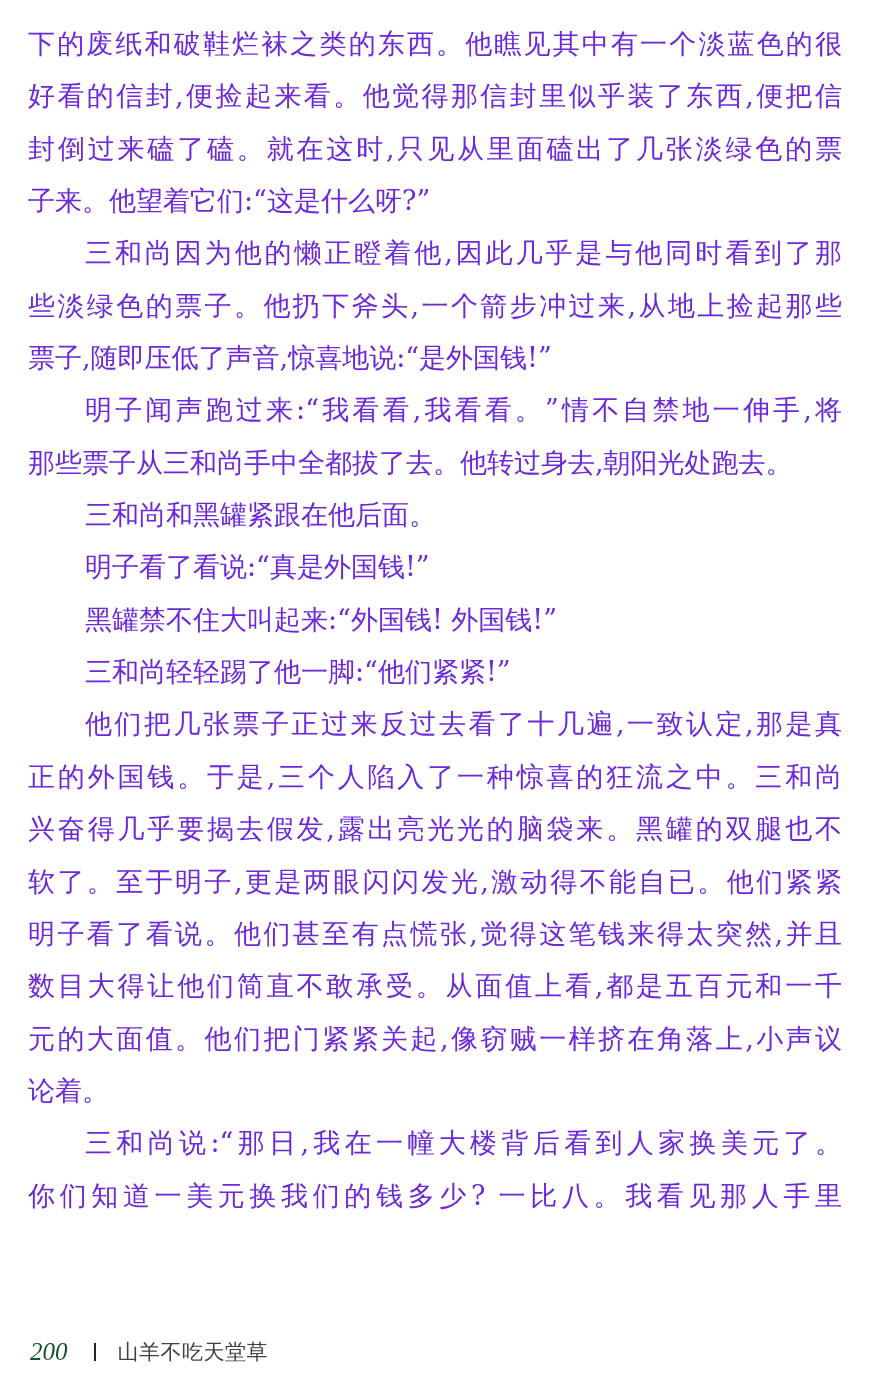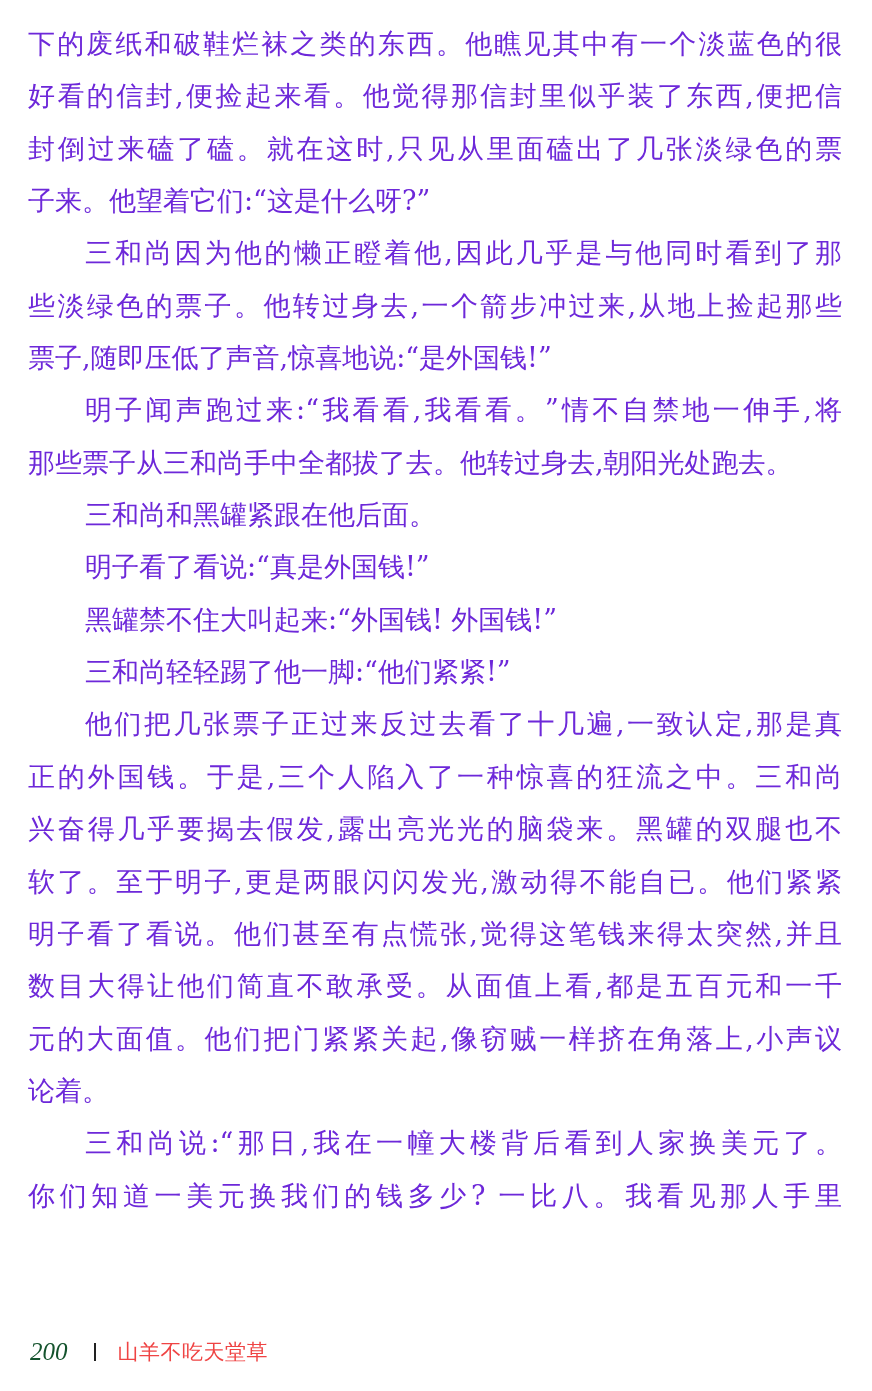--- a/index.html
+++ b/index.html
@@ -18,33 +18,33 @@
     position: absolute; left: 30px; top: 1336px; height: 32px;
     display: flex; align-items: center;
   }
   .page-num {
     font-family: "Liberation Serif", serif; font-style: italic;
     font-size: 25px; color: #14532d;
   }
   .sep { width: 2px; height: 18px; background: #222; margin: 0 22px 0 26px; }
   .book-title {
     font-family: "DejaVu Sans", "Liberation Sans", sans-serif;
-    font-size: 21px; color: #ef4444; letter-spacing: 0.5px;
+    font-size: 21px; color: #404040; letter-spacing: 0.5px;
   }
 </style>
 </head>
 <body>
 
 <div class="page">
   <div class="line">下的废纸和破鞋烂袜之类的东西。他瞧见其中有一个淡蓝色的很</div>
   <div class="line">好看的信封,便捡起来看。他觉得那信封里似乎装了东西,便把信</div>
   <div class="line">封倒过来磕了磕。就在这时,只见从里面磕出了几张淡绿色的票</div>
   <div class="line last">子来。他望着它们:“这是什么呀?”</div>
   <div class="line indent">三和尚因为他的懒正瞪着他,因此几乎是与他同时看到了那</div>
-  <div class="line">些淡绿色的票子。他转过身去,一个箭步冲过来,从地上捡起那些</div>
+  <div class="line">些淡绿色的票子。他扔下斧头,一个箭步冲过来,从地上捡起那些</div>
   <div class="line last">票子,随即压低了声音,惊喜地说:“是外国钱!”</div>
   <div class="line indent">明子闻声跑过来:“我看看,我看看。”情不自禁地一伸手,将</div>
   <div class="line last">那些票子从三和尚手中全都拔了去。他转过身去,朝阳光处跑去。</div>
   <div class="line indent last">三和尚和黑罐紧跟在他后面。</div>
   <div class="line indent last">明子看了看说:“真是外国钱!”</div>
   <div class="line indent last">黑罐禁不住大叫起来:“外国钱! 外国钱!”</div>
   <div class="line indent last">三和尚轻轻踢了他一脚:“他们紧紧!”</div>
   <div class="line indent">他们把几张票子正过来反过去看了十几遍,一致认定,那是真</div>
   <div class="line">正的外国钱。于是,三个人陷入了一种惊喜的狂流之中。三和尚</div>
   <div class="line">兴奋得几乎要揭去假发,露出亮光光的脑袋来。黑罐的双腿也不</div>

